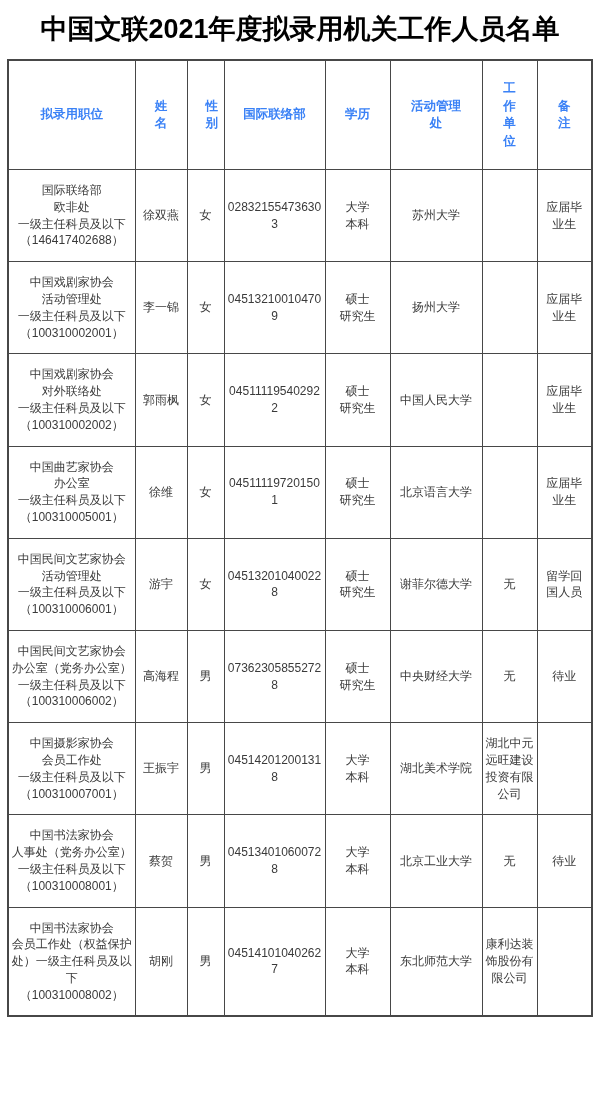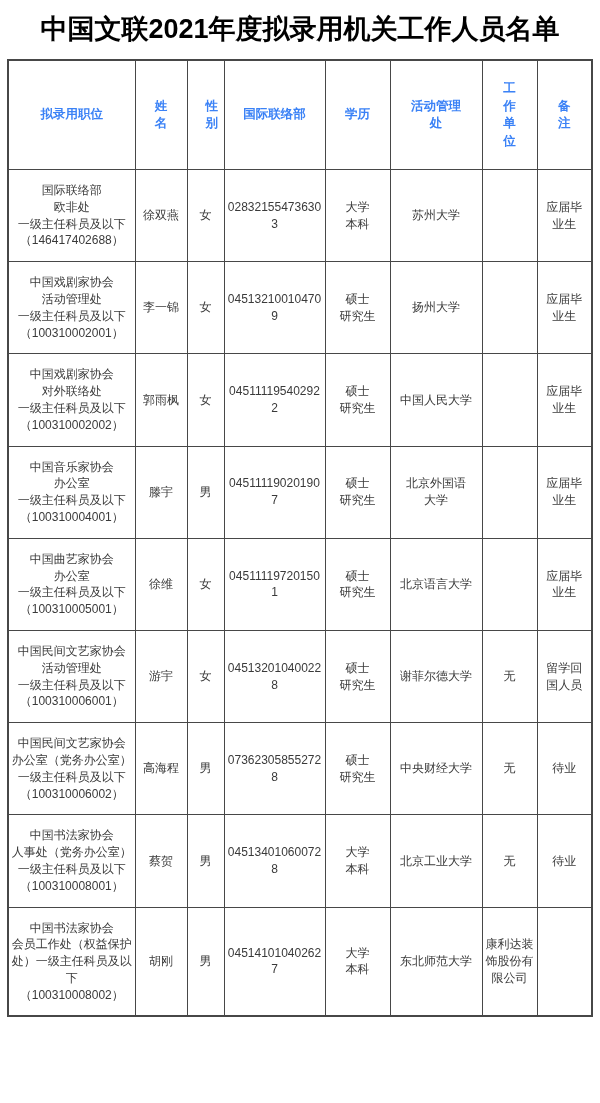--- a/index.html
+++ b/index.html
@@ -123,36 +123,20 @@
           <td class="col-gender">女</td>
           <td class="col-exam_no">045111195402922</td>
           <td class="col-education">硕士
 研究生</td>
           <td class="col-school">中国人民大学</td>
           <td class="col-employer"></td>
           <td class="col-note">应届毕
 业生</td>
         </tr>
         <tr>
-          <td class="col-position">中国音乐家协会
-办公室
-一级主任科员及以下
-（100310004001）</td>
-          <td class="col-name">滕宇</td>
-          <td class="col-gender">男</td>
-          <td class="col-exam_no">045111190201907</td>
-          <td class="col-education">硕士
-研究生</td>
-          <td class="col-school">北京外国语
-大学</td>
-          <td class="col-employer"></td>
-          <td class="col-note">应届毕
-业生</td>
-        </tr>
-        <tr>
           <td class="col-position">中国曲艺家协会
 办公室
 一级主任科员及以下
 （100310005001）</td>
           <td class="col-name">徐维</td>
           <td class="col-gender">女</td>
           <td class="col-exam_no">045111197201501</td>
           <td class="col-education">硕士
 研究生</td>
           <td class="col-school">北京语言大学</td>
@@ -181,20 +165,37 @@
 一级主任科员及以下
 （100310006002）</td>
           <td class="col-name">高海程</td>
           <td class="col-gender">男</td>
           <td class="col-exam_no">073623058552728</td>
           <td class="col-education">硕士
 研究生</td>
           <td class="col-school">中央财经大学</td>
           <td class="col-employer">无</td>
           <td class="col-note">待业</td>
+        </tr>
+        <tr>
+          <td class="col-position">中国摄影家协会
+会员工作处
+一级主任科员及以下
+（100310007001）</td>
+          <td class="col-name">王振宇</td>
+          <td class="col-gender">男</td>
+          <td class="col-exam_no">045142012001318</td>
+          <td class="col-education">大学
+本科</td>
+          <td class="col-school">湖北美术学院</td>
+          <td class="col-employer">湖北中元
+远旺建设
+投资有限
+公司</td>
+          <td class="col-note"></td>
         </tr>
         <tr>
           <td class="col-position">中国书法家协会
 人事处（党务办公室）
 一级主任科员及以下
 （100310008001）</td>
           <td class="col-name">蔡贺</td>
           <td class="col-gender">男</td>
           <td class="col-exam_no">045134010600728</td>
           <td class="col-education">大学

